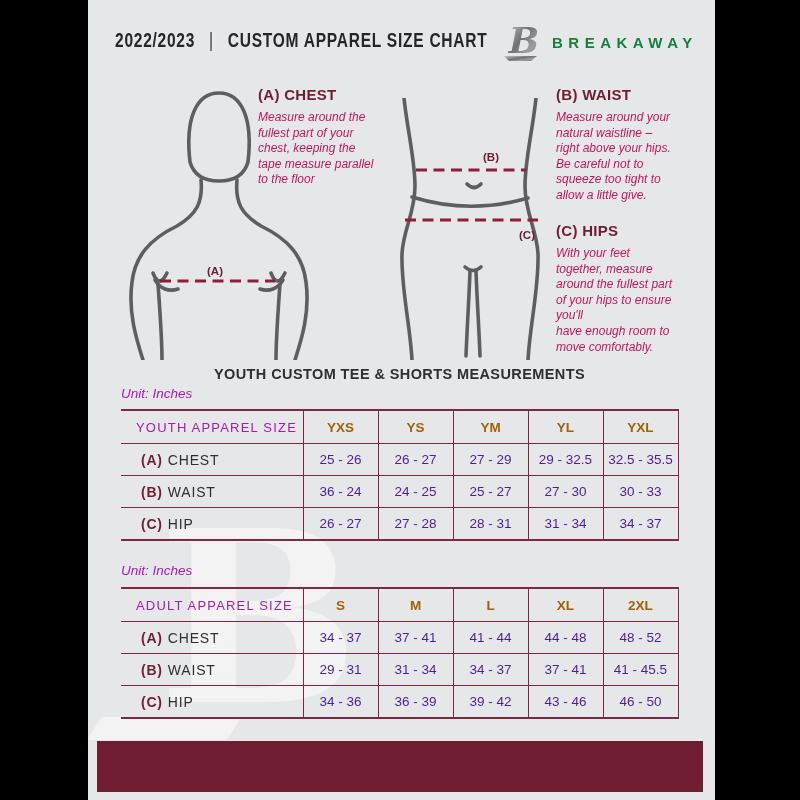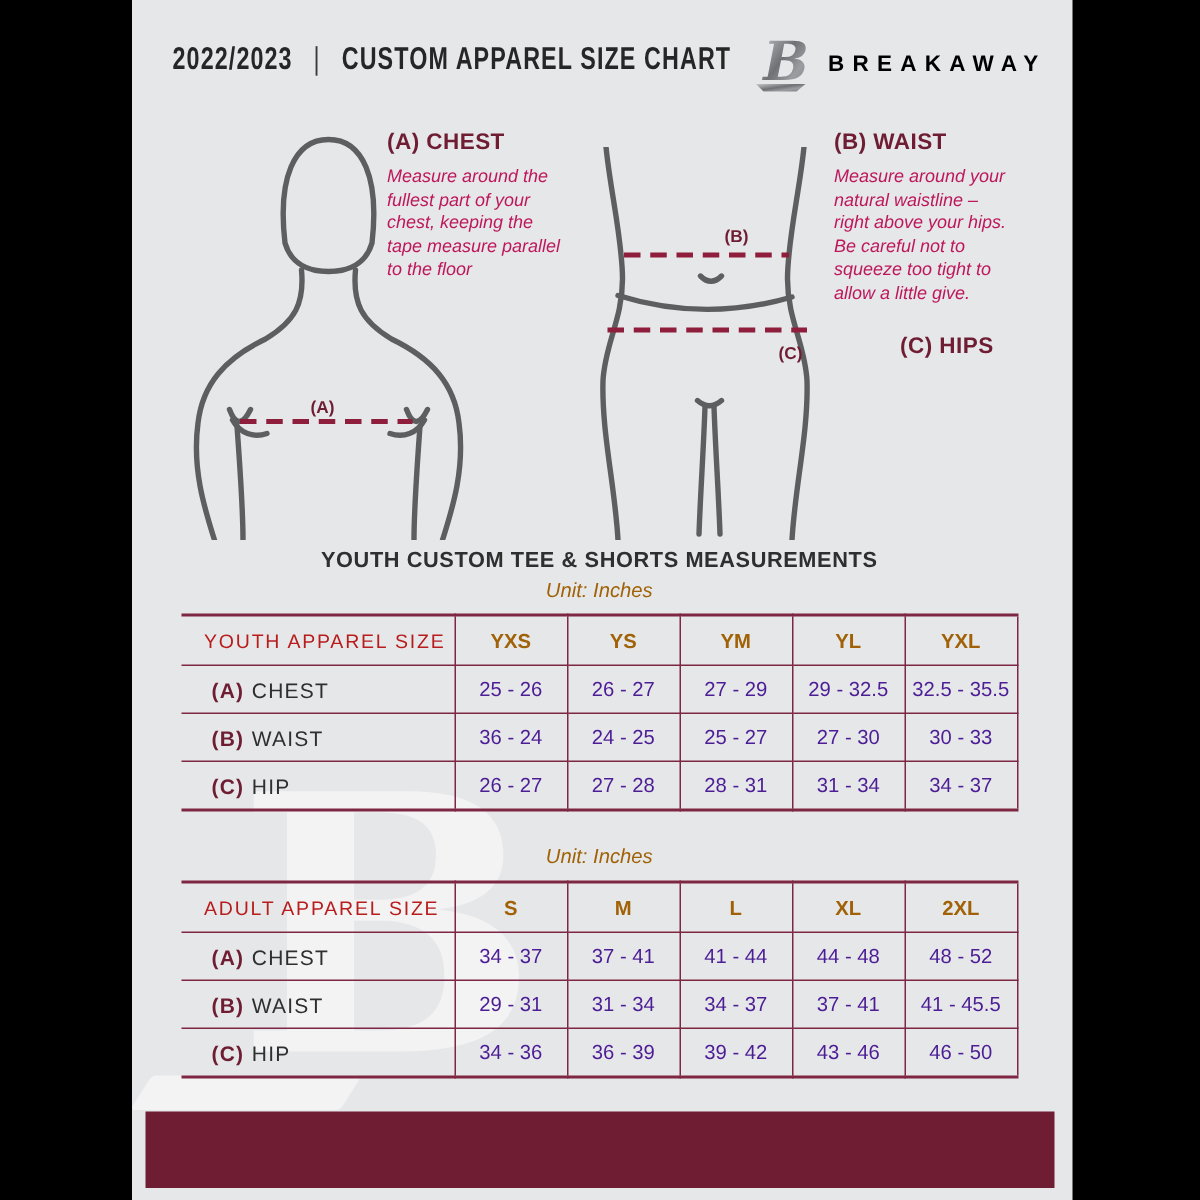--- a/index.html
+++ b/index.html
@@ -27,65 +27,65 @@
   
   .doc-title{
     position:absolute;left:27px;top:28px;white-space:nowrap;
     font-size:21px;font-weight:bold;color:#262626;letter-spacing:1px;
     transform:scaleX(0.74);transform-origin:left center;
   }
   .doc-title .sep{font-weight:normal;color:#3a3a3a;margin:0 12px;}
   .logo{position:absolute;left:409px;top:20px;width:50px;height:46px;}
   .brand{
     position:absolute;left:464px;top:34px;
-    font-size:15px;font-weight:bold;letter-spacing:5.5px;color:#000000;white-space:nowrap;
+    font-size:15px;font-weight:bold;letter-spacing:5.5px;color:#15803d;white-space:nowrap;
   }
   
   .inst-head{
     position:absolute;font-size:15px;font-weight:bold;color:#6e1d33;letter-spacing:.3px;white-space:nowrap;
   }
   .inst-body{
     position:absolute;font-size:12px;font-style:italic;color:#be185d;
     line-height:15.6px;white-space:pre-line;
   }
   .head-a{left:170px;top:86px;}  .body-a{left:170px;top:110px;width:160px;}
   .head-b{left:468px;top:86px;}  .body-b{left:468px;top:110px;width:160px;}
-  .head-c{left:468px;top:222px;margin-left:44px;} .body-c{left:468px;top:246px;width:162px;}
+  .head-c{left:468px;top:222px;} .body-c{left:468px;top:246px;width:162px;}
   
   .fig1{position:absolute;left:34px;top:84px;}
   .fig2{position:absolute;left:302px;top:98px;}
   .fig-line{stroke:#5d5e60;stroke-width:3.6;fill:none;stroke-linecap:round;}
   .dash-line{stroke:#8e1e3b;stroke-width:3.2;fill:none;stroke-dasharray:11 6.5;}
   .fig-label{font-family:"Liberation Sans",sans-serif;font-size:11.5px;font-weight:bold;fill:#6e1d33;}
   
   .sec-title{
     position:absolute;left:33px;width:557px;text-align:center;
     font-size:14.5px;font-weight:bold;color:#2f2f2f;letter-spacing:.4px;
   }
   .sec-unit{
-    position:absolute;left:33px;width:557px;text-align:center;
-    font-size:13.5px;font-style:italic;color:#a16207;
+    position:absolute;left:33px;width:557px;
+    font-size:13.5px;font-style:italic;color:#a21caf;
   }
   .youth-title{top:366px;} .youth-unit{top:386px;}
   .adult-title{top:543px;} .adult-unit{top:563px;}
   table.size-table{
     position:absolute;left:33px;width:557px;table-layout:fixed;
     border-collapse:collapse;border-top:2px solid #7e2743;border-bottom:2px solid #7e2743;
   }
   .youth-table{top:409px;} .adult-table{top:587px;}
   .size-table th,.size-table td{
     border-right:1.5px solid #7e2743;border-bottom:1.5px solid #7e2743;
     text-align:center;vertical-align:middle;padding:0;
   }
   .size-table tr:last-child td{border-bottom:none;}
   .size-table th{height:32px;font-size:13.5px;font-weight:bold;color:#a16207;}
   .size-table td{height:31px;font-size:13.5px;color:#4c1d95;}
   .size-table .label-head{
     text-align:left;padding-left:15px;font-weight:normal;
-    font-size:13px;letter-spacing:1.2px;color:#b91c1c;
+    font-size:13px;letter-spacing:1.2px;color:#a21caf;
   }
   .size-table .row-label{
     text-align:left;padding-left:20px;font-size:14px;color:#2f2f2f;letter-spacing:.8px;
   }
   .row-label .key{color:#6e1d33;font-weight:bold;margin-right:5px;}
   
   .footer-bar{
     position:absolute;left:9px;top:741px;width:606px;height:51px;
     background:#6e1d33;
   }
@@ -156,20 +156,27 @@
 tape measure parallel
 to the floor</div>
   <div class="inst-head head-b">(B) WAIST</div>
   <div class="inst-body body-b">Measure around your
 natural waistline –
 right above your hips.
 Be careful not to
 squeeze too tight to
 allow a little give.</div>
   <div class="inst-head head-c">(C) HIPS</div>
+  <div class="inst-body body-c">With your feet
+together, measure
+around the fullest part
+of your hips to ensure
+you'll
+have enough room to
+move comfortably.</div>
 
   <div class="sec-title youth-title">YOUTH CUSTOM TEE &amp; SHORTS MEASUREMENTS</div>
   <div class="sec-unit youth-unit">Unit: Inches</div>
   <table class="size-table youth-table">
     <colgroup>
         <col style="width:182px">
         <col style="width:75px">
         <col style="width:75px">
         <col style="width:75px">
         <col style="width:75px">

